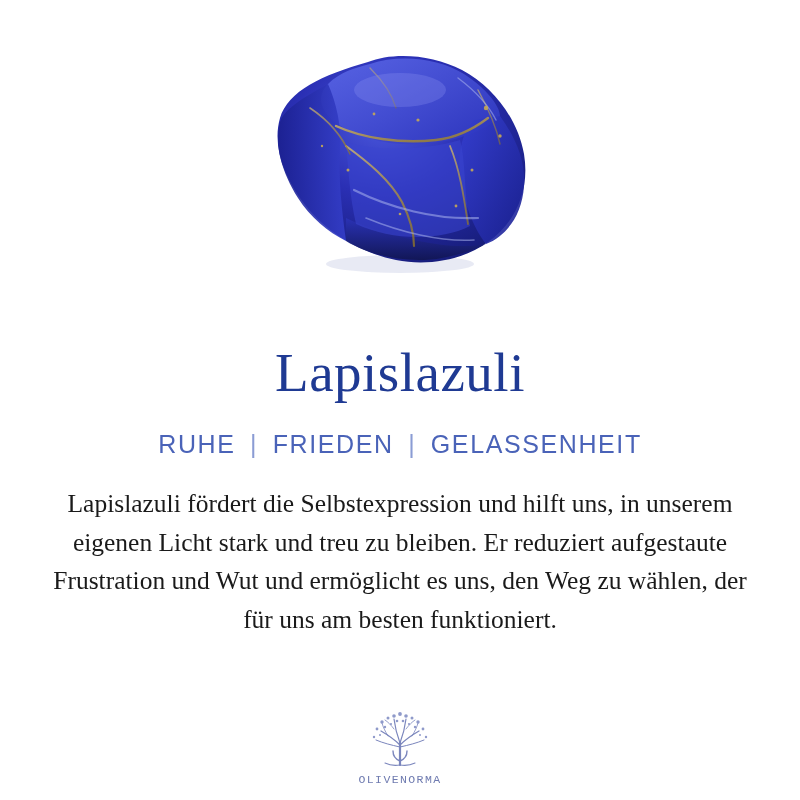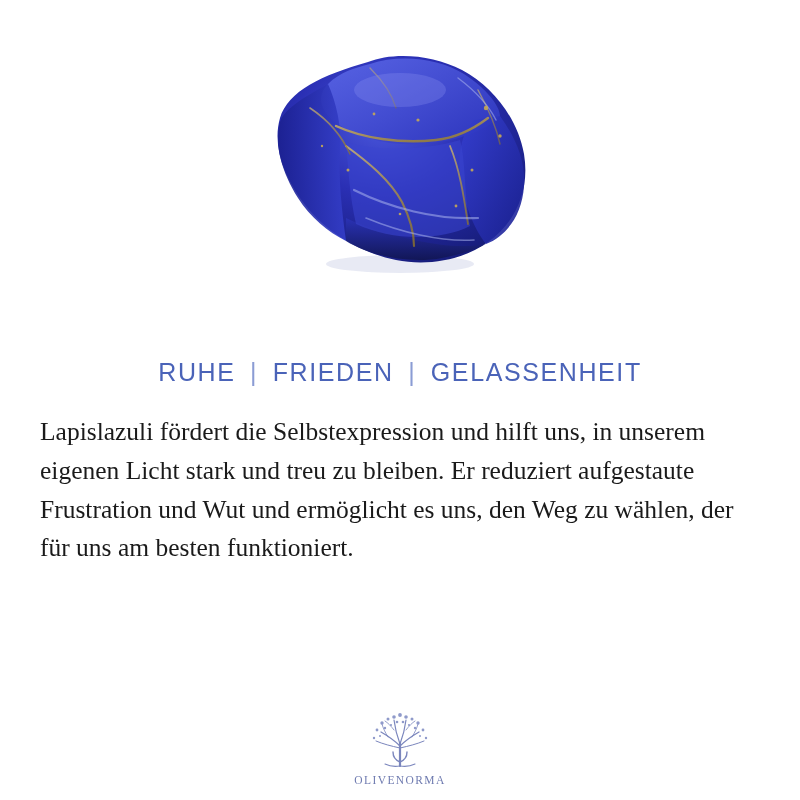--- a/index.html
+++ b/index.html
@@ -57,41 +57,42 @@
     text-align: center;
     font-weight: 400;
   }
   .keywords .sep {
     color: #8b9cd4;
     padding: 0 6px;
   }
   .description {
     width: 720px;
     margin-top: 26px;
+    text-align: center;
     font-family: "Liberation Serif", serif;
     font-size: 25.5px;
     line-height: 1.52;
     color: #1a1a1a;
   }
 
   
   .logo {
     position: absolute;
     left: 0;
     right: 0;
     bottom: 14px;
     display: flex;
     flex-direction: column;
     align-items: center;
   }
   .logo-mark {
     display: block;
   }
   .logo-text {
-    font-family: Liberation Serif, serif;
+    font-family: Liberation Mono, monospace;
     font-size: 11.5px;
     letter-spacing: 1.4px;
     color: #6f7bb0;
     margin-top: 2px;
     text-align: center;
   }
 </style>
 </head>
 <body>
 
@@ -175,20 +176,21 @@
         <circle cx="98" cy="120" r="1.5"></circle>
         <circle cx="150" cy="164" r="1.3"></circle>
         <circle cx="206" cy="156" r="1.4"></circle>
         <circle cx="72" cy="96" r="1.2"></circle>
       </g>
 
       <ellipse cx="150" cy="40" rx="46" ry="17" fill="#8b93f2" opacity="0.30"></ellipse>
     </svg>
   </div>
 
+  <h1 class="title">Lapislazuli</h1>
 
   <div class="keywords">
     <span>RUHE</span>
     <span class="sep">|</span>
     <span>FRIEDEN</span>
     <span class="sep">|</span>
     <span>GELASSENHEIT</span>
   </div>
 
   <p class="description">Lapislazuli fördert die Selbstexpression und hilft uns, in unserem eigenen Licht stark und treu zu bleiben. Er reduziert aufgestaute Frustration und Wut und ermöglicht es uns, den Weg zu wählen, der für uns am besten funktioniert.</p>

